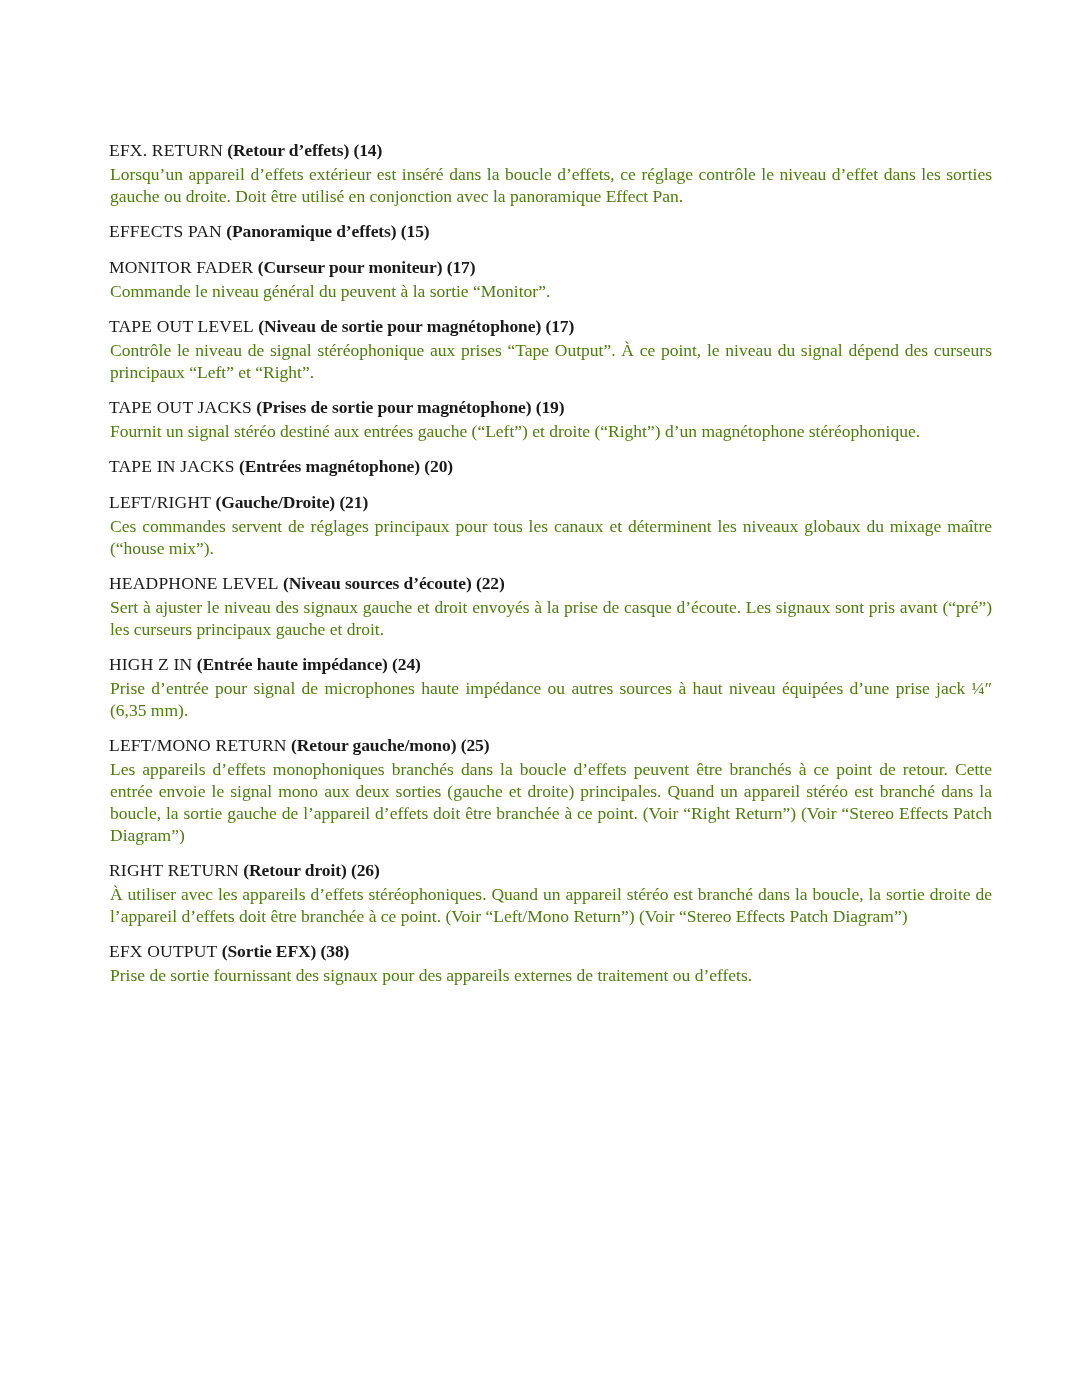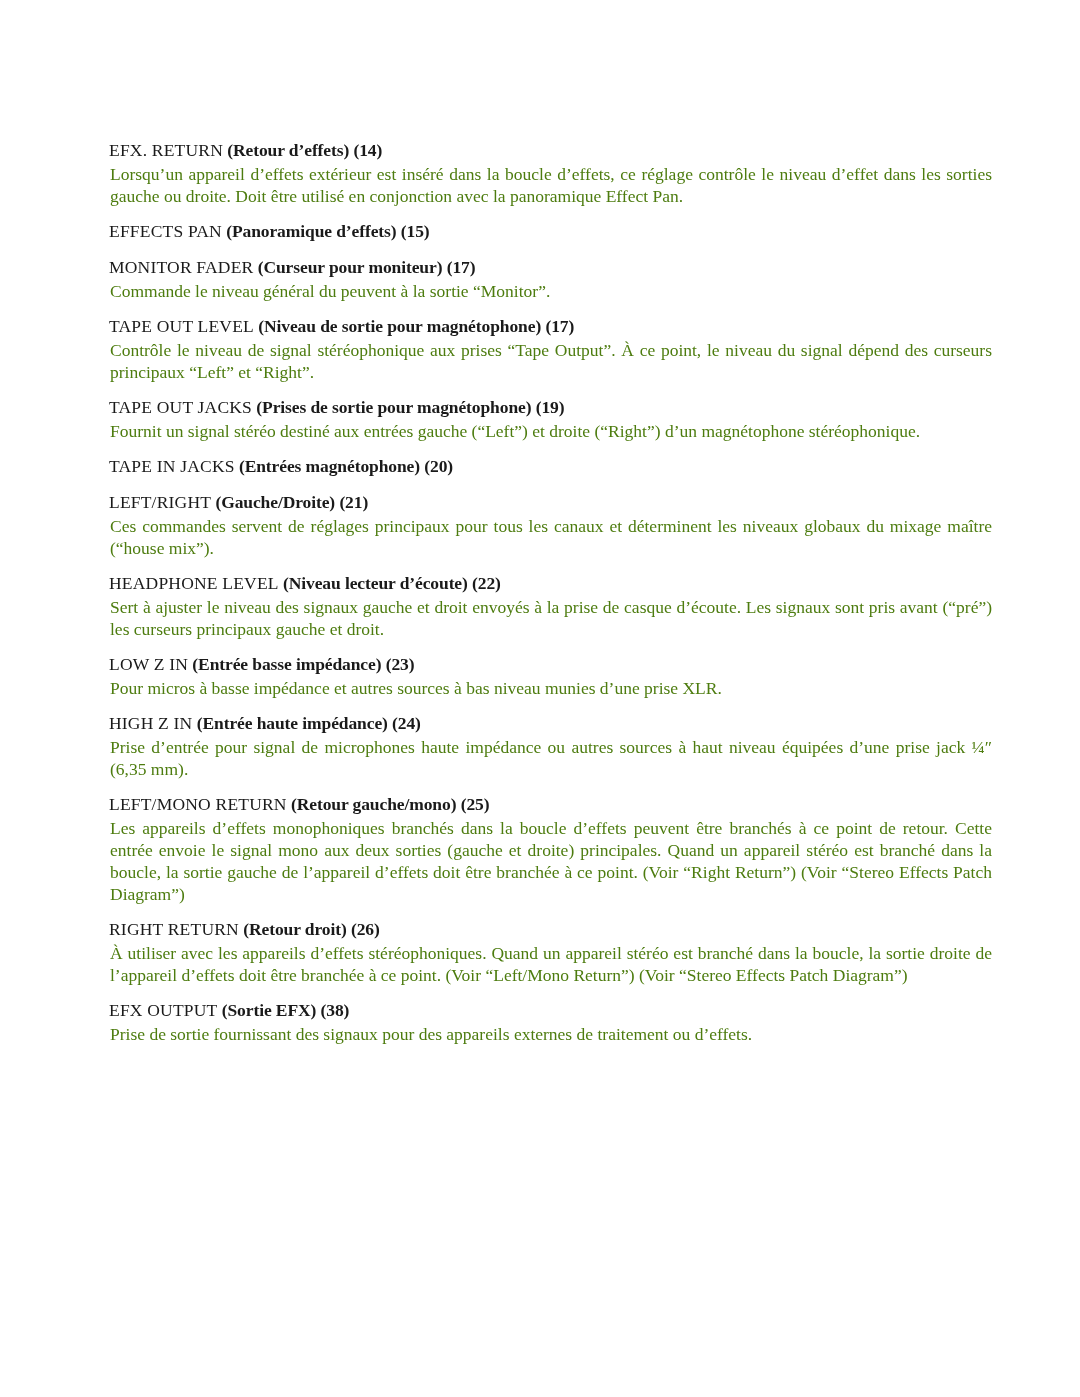--- a/index.html
+++ b/index.html
@@ -113,34 +113,26 @@
       <span class="term">LEFT/RIGHT</span>
       <span class="gloss">(Gauche/Droite)</span>
       <span class="num">(21)</span>
     </p>
     <p class="body">Ces commandes servent de réglages principaux pour tous les canaux et déterminent les niveaux globaux du mixage maître (“house mix”).</p>
   </div>
 
   <div class="section">
     <p class="heading">
       <span class="term">HEADPHONE LEVEL</span>
-      <span class="gloss">(Niveau lecteur d’écoute)</span>
+      <span class="gloss">(Niveau sources d’écoute)</span>
       <span class="num">(22)</span>
     </p>
     <p class="body">Sert à ajuster le niveau des signaux gauche et droit envoyés à la prise de casque d’écoute. Les signaux sont pris avant (“pré”) les curseurs principaux gauche et droit.</p>
   </div>
 
-  <div class="section">
-    <p class="heading">
-      <span class="term">LOW Z IN</span>
-      <span class="gloss">(Entrée basse impédance)</span>
-      <span class="num">(23)</span>
-    </p>
-    <p class="body">Pour micros à basse impédance et autres sources à bas niveau munies d’une prise XLR.</p>
-  </div>
 
   <div class="section">
     <p class="heading">
       <span class="term">HIGH Z IN</span>
       <span class="gloss">(Entrée haute impédance)</span>
       <span class="num">(24)</span>
     </p>
     <p class="body">Prise d’entrée pour signal de microphones haute impédance ou autres sources à haut niveau équipées d’une prise jack ¼″ (6,35 mm).</p>
   </div>
 

